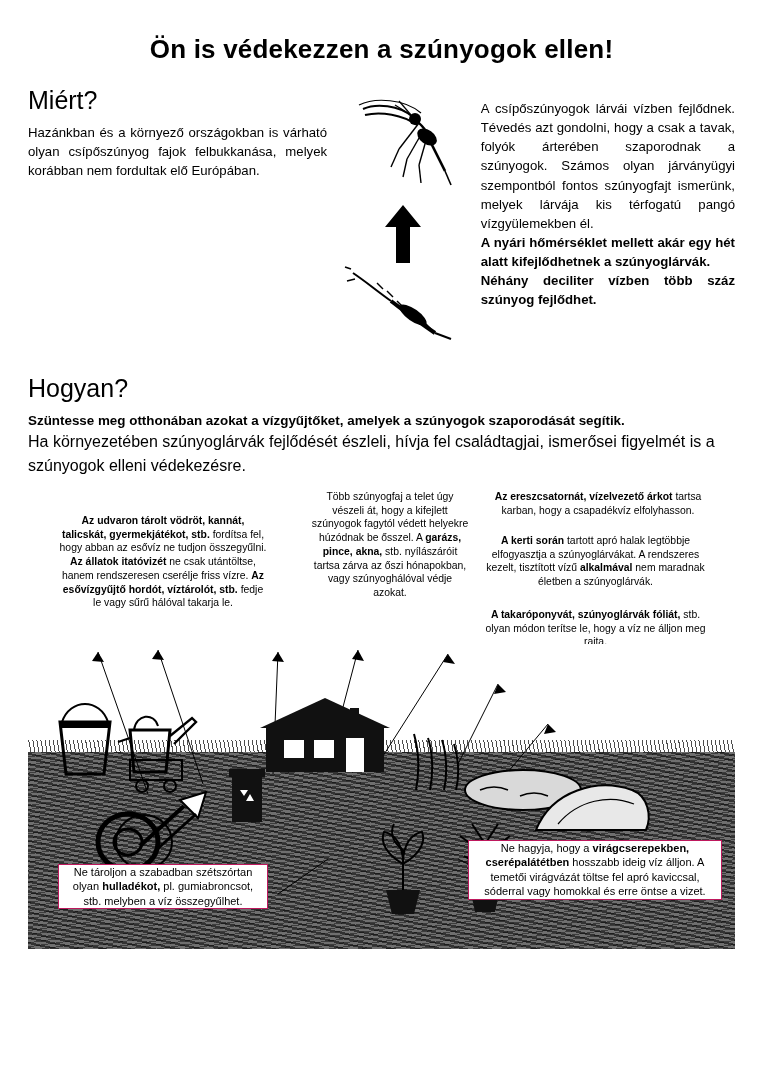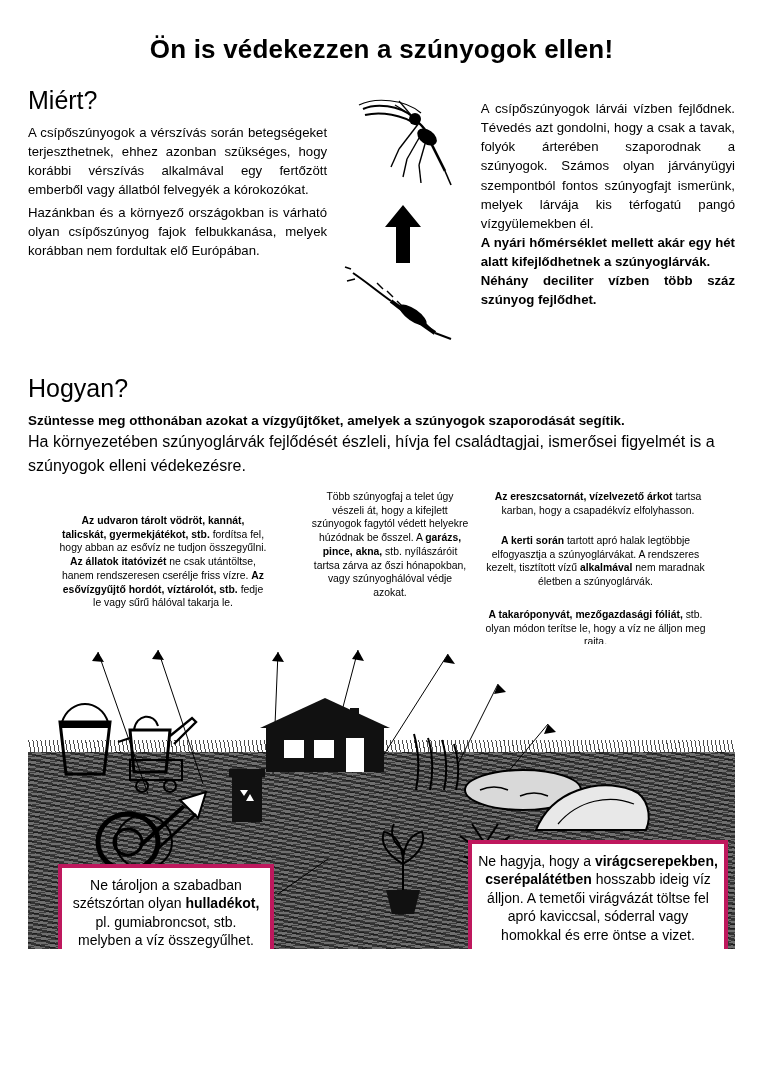--- a/index.html
+++ b/index.html
@@ -73,45 +73,44 @@
   }
   .grass-top {
     position:absolute; left:0; top:96px; width:707px; height:22px;
     background:repeating-linear-gradient(80deg, #111 0 1px, transparent 1px 4px);
     opacity:.75;
   }
 
   .cap {
     position:absolute;
     background:#fff;
-    border:4px solid #be185d;
-    font-size:14px;
+    border:1px solid #be185d;
+    font-size:11px;
     line-height:1.32;
     text-align:center;
-    padding:8px 6px;
+    padding:0 6px;
   }
   .cap b { font-weight:bold; }
 
   .footer { position:absolute; left:28px; right:28px; bottom:10px; text-align:center; }
   .footer .l1 { font-size:9.4px; font-weight:bold; }
 
   svg { display:block; }
 </style>
 </head>
 <body>
 
 <div class="page">
 
   <h1 class="title">Ön is védekezzen a szúnyogok ellen!</h1>
 
   <div class="cols">
 
     <div class="col-left">
       <h2 class="sect">Miért?</h2>
-      <p><span class="b">A csípőszúnyogok a vérszívás során betegségeket terjeszthetnek,</span><span> ehhez azonban szükséges, hogy korábbi vérszívás alkalmával egy fertőzött emberből vagy állatból felvegyék a kórokozókat.</span></p>
       <p class="mt">Hazánkban és a környező országokban is várható olyan csípőszúnyog fajok felbukkanása, melyek korábban nem fordultak elő Európában.</p>
     </div>
 
     <div class="col-mid">
       <div class="art">
 
         <div class="mosq">
           <svg width="120" height="110" viewBox="0 0 120 110">
             <g stroke="#000" fill="none" stroke-width="1.6">
               <path d="M22 16 C35 10 58 12 72 24" stroke-width="2"></path>
@@ -190,21 +189,21 @@
     <div class="note" style="left:450px; top:0px; width:240px;">
       <b>Az ereszcsatornát, vízelvezető árkot</b><span> tartsa karban, hogy a csapadékvíz elfolyhasson.</span>
     </div>
 
     <div class="note" style="left:455px; top:44px; width:225px;">
       <b>A kerti során</b><span> tartott apró halak legtöbbje elfogyasztja a szúnyoglárvákat.</span>
       <span>A rendszeres kezelt, tisztított vízű </span><b>alkalmával</b><span> nem maradnak életben a szúnyoglárvák.</span>
     </div>
 
     <div class="note" style="left:455px; top:118px; width:225px;">
-      <b>A takaróponyvát, mezőgazdasági fóliát,</b><span> stb. olyan módon terítse le, hogy a víz ne álljon meg rajta.</span>
+      <b>A takaróponyvát, szúnyoglárvák fóliát,</b><span> stb. olyan módon terítse le, hogy a víz ne álljon meg rajta.</span>
     </div>
 
   </div>
 
   <div class="scene">
 
     <div class="sky"></div>
     <div class="grass-top"></div>
     <div class="ground"></div>
 

